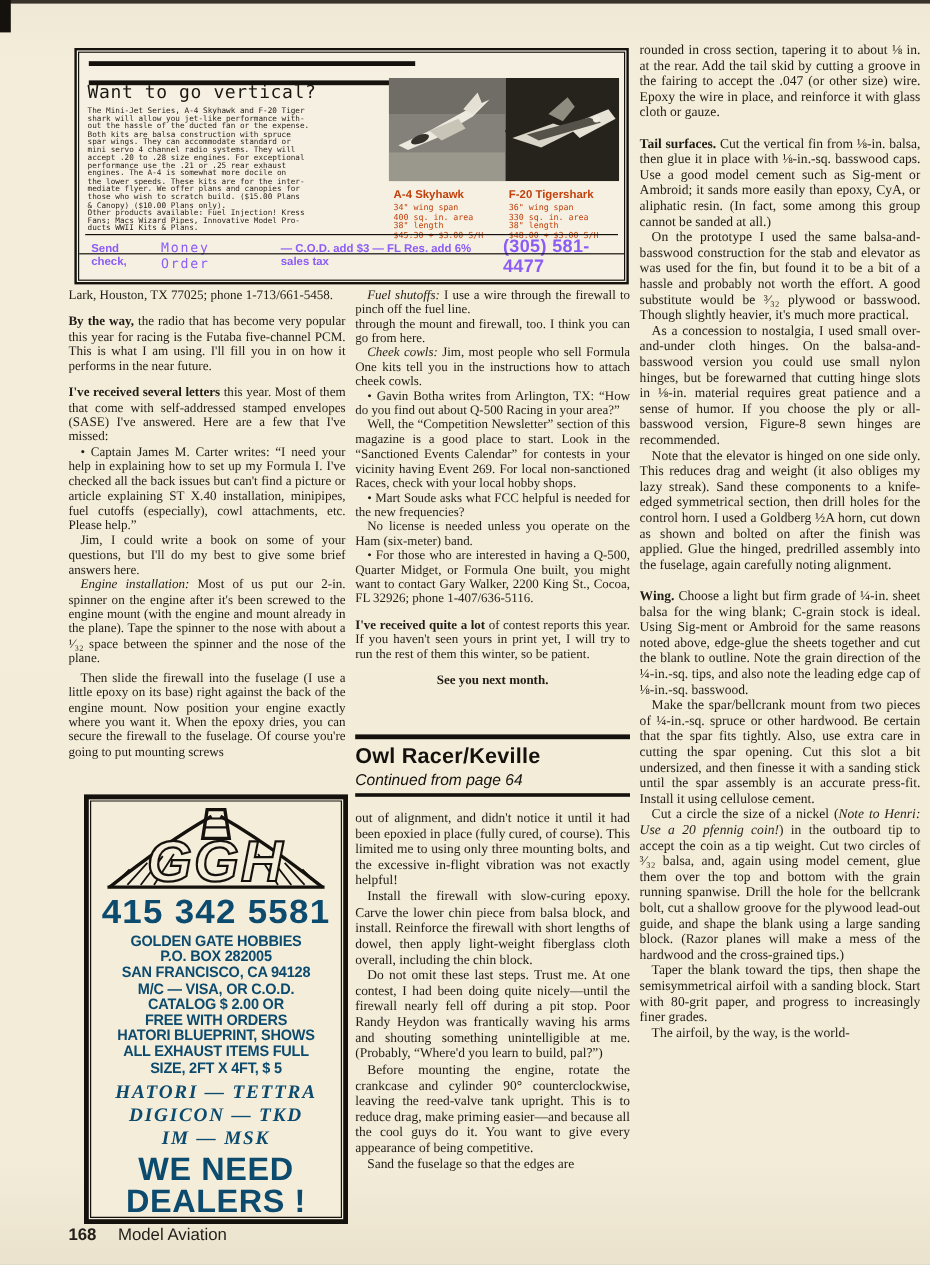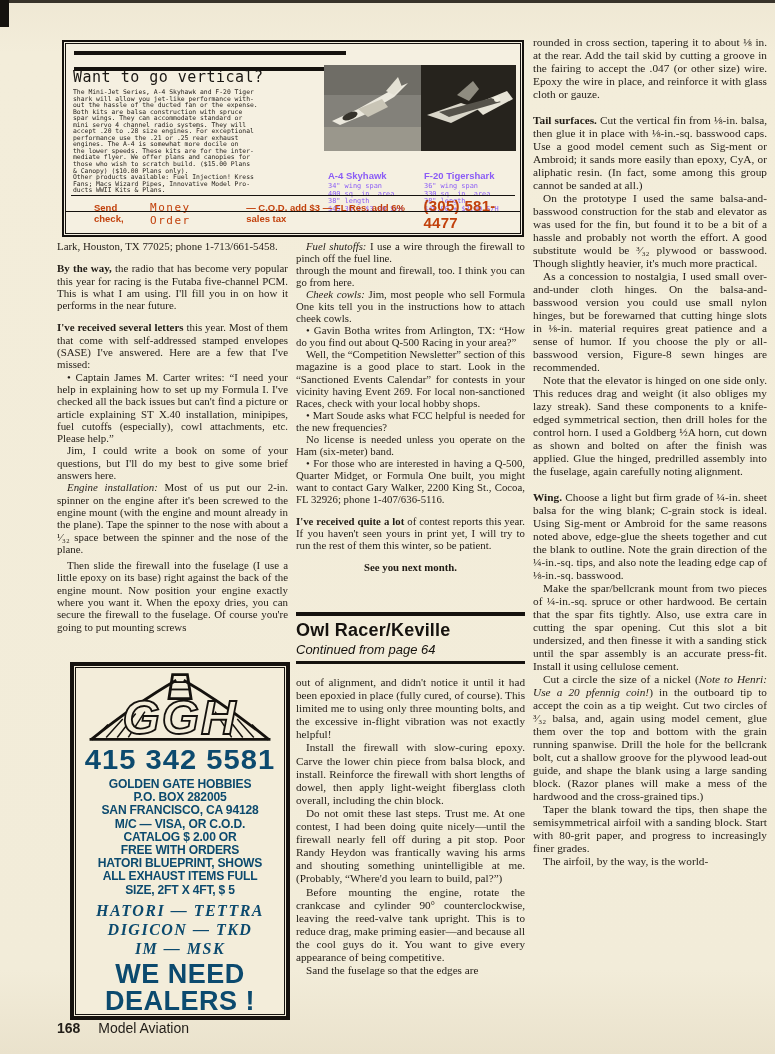--- a/index.html
+++ b/index.html
@@ -12,27 +12,27 @@
   .mj-inner{position:absolute;inset:1px;border:1px solid #15120e;}
   .mj-bars{position:absolute;left:8px;top:7px;width:272px;height:12px;border-top:4px solid #15120e;border-bottom:4px solid #15120e;}
   .mj-title{position:absolute;left:288px;top:21px;font:700 17px "Liberation Sans",sans-serif;letter-spacing:.2px;color:#1d4ed8;margin-top:40px;}
   .mj-copy{position:absolute;left:7px;top:24px;width:250px;}
   .mj-headline{font:400 15px "DejaVu Sans Mono",monospace;letter-spacing:.5px;white-space:nowrap;color:#1a1713;}
   .mj-body{margin-top:3px;font:400 6.4px/6.55px "DejaVu Sans Mono",monospace;white-space:pre-line;color:#211d18;}
   .mj-photo{position:absolute;top:21px;height:86px;}
   .mj-photo svg{display:block;width:100%;height:100%;}
   .mj-photo-left{left:258px;width:97px;}
   .mj-photo-right{left:355px;width:95px;}
-  .mj-spec{position:absolute;top:126px;color:#8b5cf6;}
+  .mj-spec{position:absolute;top:113px;color:#c2410c;}
   .mj-spec-left{left:262px;}
   .mj-spec-right{left:358px;}
   .mj-spec-name{font:700 9.5px "Liberation Sans",sans-serif;}
   .mj-spec-lines{margin-top:2px;font:400 6.9px/7.6px "DejaVu Sans Mono",monospace;white-space:pre-line;}
   .mj-div1{position:absolute;left:5px;right:5px;top:151px;height:1px;background:#15120e;}
-  .mj-order{position:absolute;left:10px;right:8px;top:153px;display:flex;align-items:baseline;gap:10px;color:#c2410c;margin-left:18px;}
+  .mj-order{position:absolute;left:10px;right:8px;top:153px;display:flex;align-items:baseline;gap:10px;color:#8b5cf6;}
   .mj-send{font:700 9.5px "Liberation Sans",sans-serif;}
   .mj-mo{font:400 11px "DejaVu Sans Mono",monospace;letter-spacing:1.5px;}
   .mj-terms{font:700 9.5px "Liberation Sans",sans-serif;margin-left:12px;}
   .mj-phone{margin-left:auto;font:700 15px "Liberation Sans",sans-serif;letter-spacing:.3px;}
   .mj-div2{position:absolute;left:0;right:0;top:167px;height:1px;background:#15120e;}
   .mj-company-row{position:absolute;left:8px;right:8px;top:170px;display:flex;align-items:baseline;gap:8px;color:#15120e;}
   .mj-company{font:700 17px "Liberation Sans",sans-serif;letter-spacing:.2px;}
   .mj-suffix{font:700 12px "Liberation Sans",sans-serif;}
   .mj-address{margin-left:auto;font:700 12px "Liberation Sans",sans-serif;}
 

